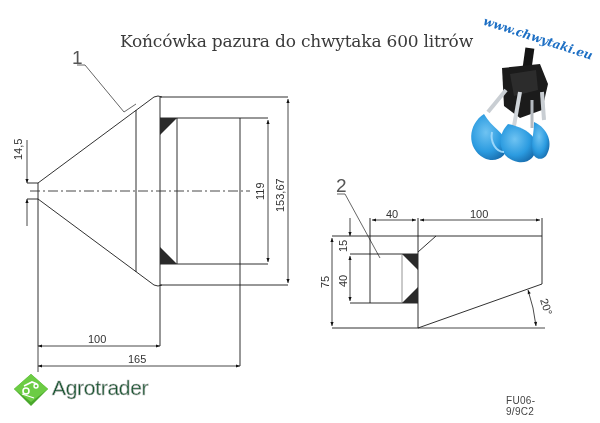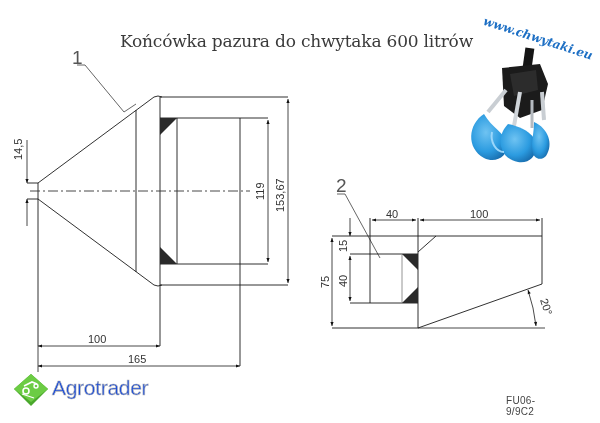--- a/index.html
+++ b/index.html
@@ -1,21 +1,21 @@
 <!DOCTYPE html>
 <html><head>
 <meta charset="utf-8">
 <style>
   html, body { margin: 0; padding: 0; background: #ffffff; }
   body { width: 600px; height: 423px; position: relative; overflow: hidden; }
   #stage { position: absolute; left: 0; top: 0; width: 492px; height: 423px; }
   .title { position: absolute; left: 120px; top: 31px; font-family: "DejaVu Serif", serif; font-size: 17px; color: #3a3a3a; white-space: nowrap; letter-spacing: -0.2px; }
   .url { position: absolute; left: 486px; top: 14px; font-family: "DejaVu Serif", serif; font-weight: bold; font-style: italic; font-size: 12px; color: #1d6fc4; transform: rotate(18deg); transform-origin: left top; white-space: nowrap; }
   .code { position: absolute; left: 506px; top: 395px; font-family: "Liberation Sans", sans-serif; font-size: 10px; color: #444; letter-spacing: 0.3px; }
-  .wm { position: absolute; left: 52px; top: 376px; font-family: "Liberation Sans", sans-serif; font-size: 21px; color: #1d4ed8; -webkit-text-stroke: 0.6px #b9b9b9; letter-spacing: -0.3px; }
+  .wm { position: absolute; left: 52px; top: 376px; font-family: "Liberation Sans", sans-serif; font-size: 21px; color: #14532d; -webkit-text-stroke: 0.6px #b9b9b9; letter-spacing: -0.3px; }
   .dimtext { font-family: "Liberation Sans", sans-serif; font-size: 11px; fill: #333; }
   .lbl { font-family: "Liberation Sans", sans-serif; font-size: 19px; fill: #555; }
   svg text { user-select: none; }
 </style>
 </head>
 <body>
 
 <div id="stage">
 
   <div class="title">Końcówka pazura do chwytaka 600 litrów</div>

